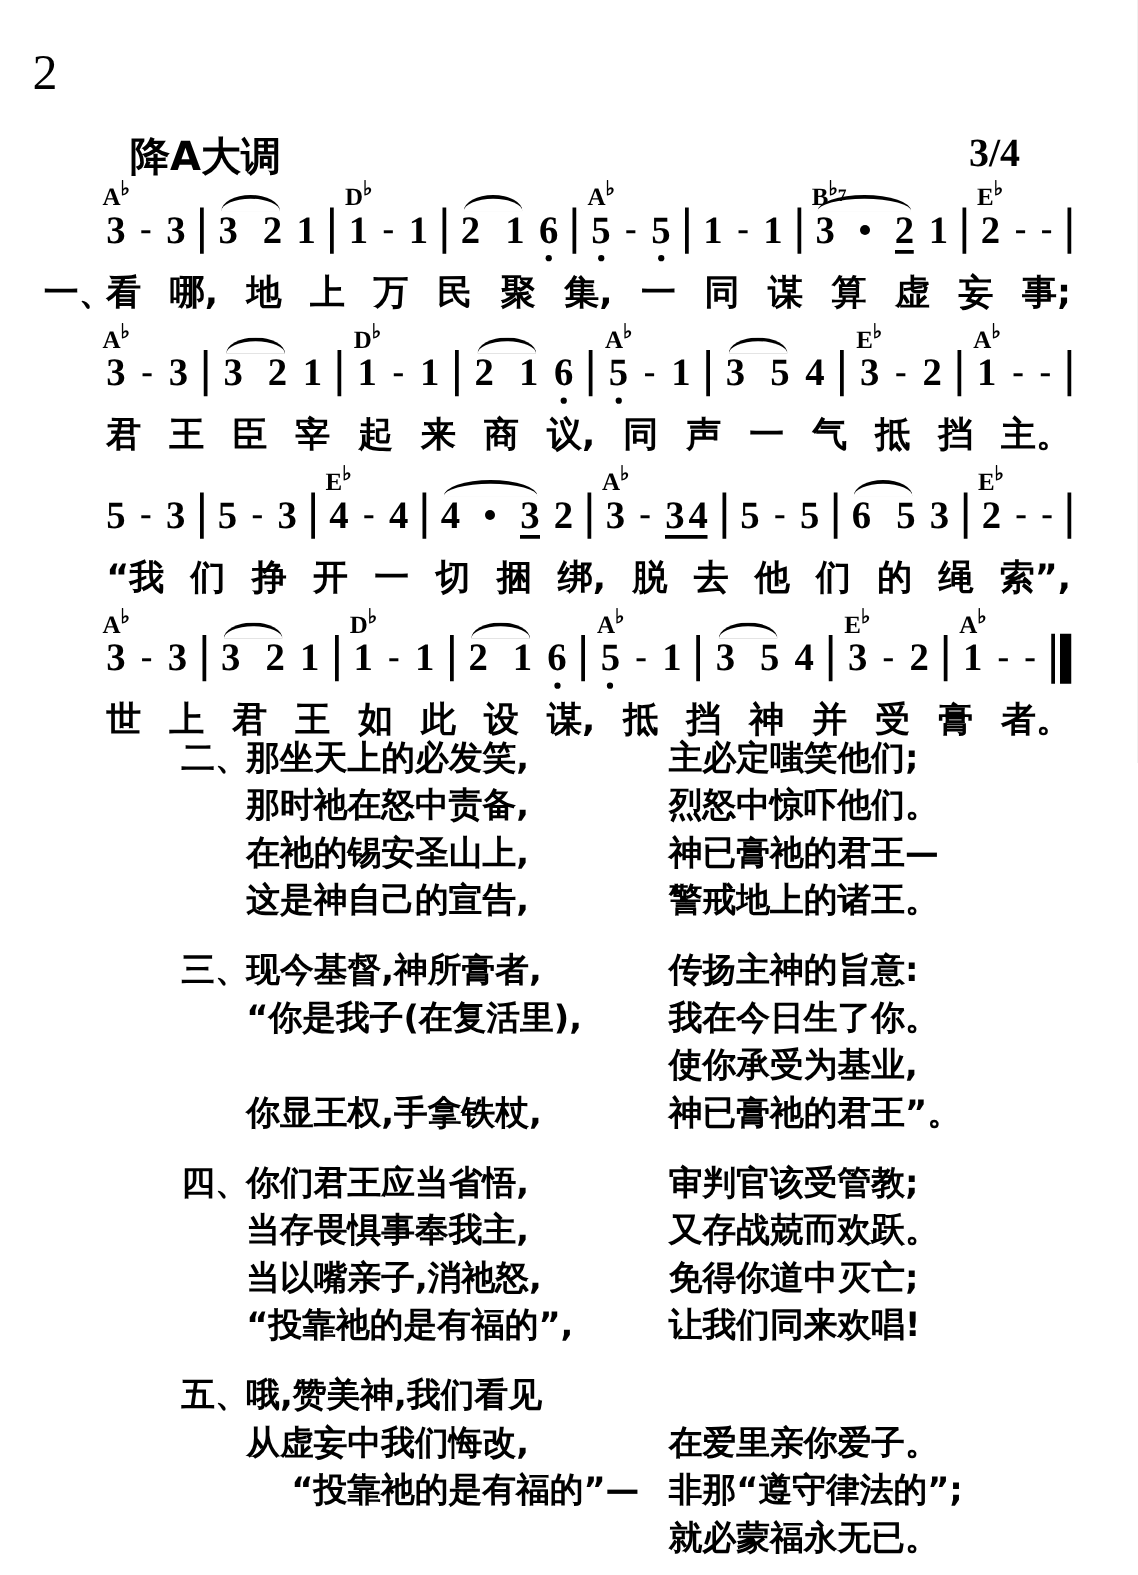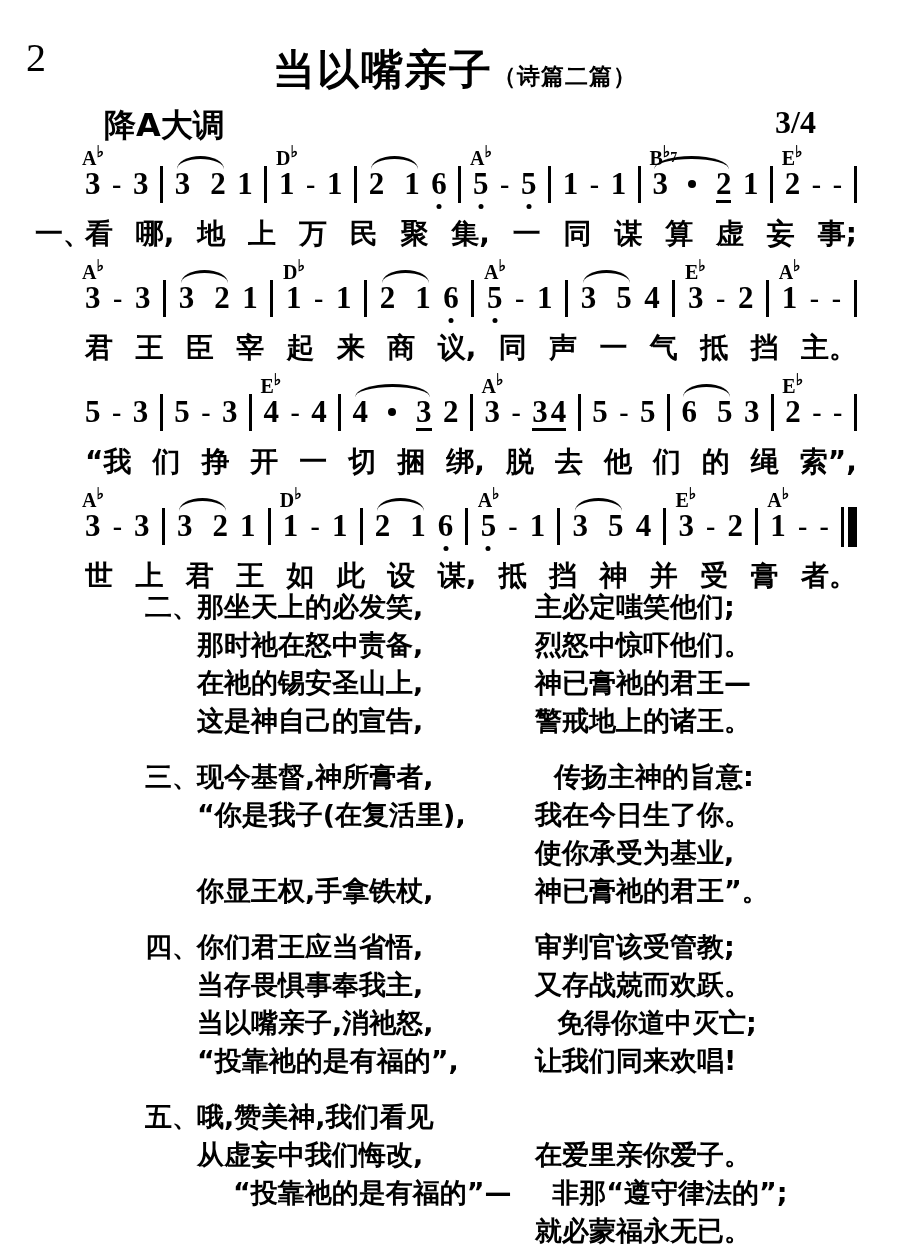--- a/index.html
+++ b/index.html
@@ -44,23 +44,20 @@
          font-size:27px;font-weight:700;line-height:38px;}
   .vnum{grid-column:1;grid-row:1;}
   .vleft{grid-column:2;}
   .vright{grid-column:3;}
 </style>
 </head>
 <body>
 
 <div class="page">
   <div class="page-num">2</div>
-  <div class="title-row">
-    <span class="title">当以嘴亲子</span><span class="subtitle">（诗篇二篇）</span>
-  </div>
   <div class="keyrow">
     <span>降A大调</span>
     <span class="time-sig">3/4</span>
   </div>
   <div id="music">
       <div class="mline">
         <div class="mrow">
           <span class="note"><span class="chord"><span>A</span><span class="fl">♭</span></span><span class="num">3</span></span>
           <span class="dash">-</span>
           <span class="note"><span class="num">3</span></span>
@@ -319,41 +316,41 @@
         <div class="vleft" style="grid-row: 2;">那时祂在怒中责备,</div>
         <div class="vright" style="grid-row: 2;">烈怒中惊吓他们。</div>
         <div class="vleft" style="grid-row: 3;">在祂的锡安圣山上,</div>
         <div class="vright" style="grid-row: 3;">神已膏祂的君王—</div>
         <div class="vleft" style="grid-row: 4;">这是神自己的宣告,</div>
         <div class="vright" style="grid-row: 4;">警戒地上的诸王。</div>
       </div>
       <div class="verse">
         <div class="vnum">三、</div>
         <div class="vleft" style="grid-row: 1;">现今基督,神所膏者,</div>
-        <div class="vright" style="grid-row: 1; margin-left: 19px;">传扬主神的旨意:</div>
+        <div class="vright" style="grid-row: 1;">传扬主神的旨意:</div>
         <div class="vleft" style="grid-row: 2;">“你是我子(在复活里),</div>
         <div class="vright" style="grid-row: 2;">我在今日生了你。</div>
         <div class="vright" style="grid-row: 3;">使你承受为基业,</div>
         <div class="vleft" style="grid-row: 4;">你显王权,手拿铁杖,</div>
         <div class="vright" style="grid-row: 4;">神已膏祂的君王”。</div>
       </div>
       <div class="verse">
         <div class="vnum">四、</div>
         <div class="vleft" style="grid-row: 1;">你们君王应当省悟,</div>
         <div class="vright" style="grid-row: 1;">审判官该受管教;</div>
         <div class="vleft" style="grid-row: 2;">当存畏惧事奉我主,</div>
         <div class="vright" style="grid-row: 2;">又存战兢而欢跃。</div>
         <div class="vleft" style="grid-row: 3;">当以嘴亲子,消祂怒,</div>
-        <div class="vright" style="grid-row: 3; margin-left: 22px;">免得你道中灭亡;</div>
+        <div class="vright" style="grid-row: 3;">免得你道中灭亡;</div>
         <div class="vleft" style="grid-row: 4;">“投靠祂的是有福的”,</div>
         <div class="vright" style="grid-row: 4;">让我们同来欢唱!</div>
       </div>
       <div class="verse">
         <div class="vnum">五、</div>
         <div class="vleft" style="grid-row: 1;">哦,赞美神,我们看见</div>
         <div class="vleft" style="grid-row: 2;">从虚妄中我们悔改,</div>
         <div class="vright" style="grid-row: 2;">在爱里亲你爱子。</div>
         <div class="vleft" style="grid-row: 3; margin-left: 36px;">“投靠祂的是有福的”—</div>
-        <div class="vright" style="grid-row: 3; text-align: center;">非那“遵守律法的”;</div>
+        <div class="vright" style="grid-row: 3;">非那“遵守律法的”;</div>
         <div class="vright" style="grid-row: 4;">就必蒙福永无已。</div>
       </div>
     </div>
 </div>
 
 </body></html>

